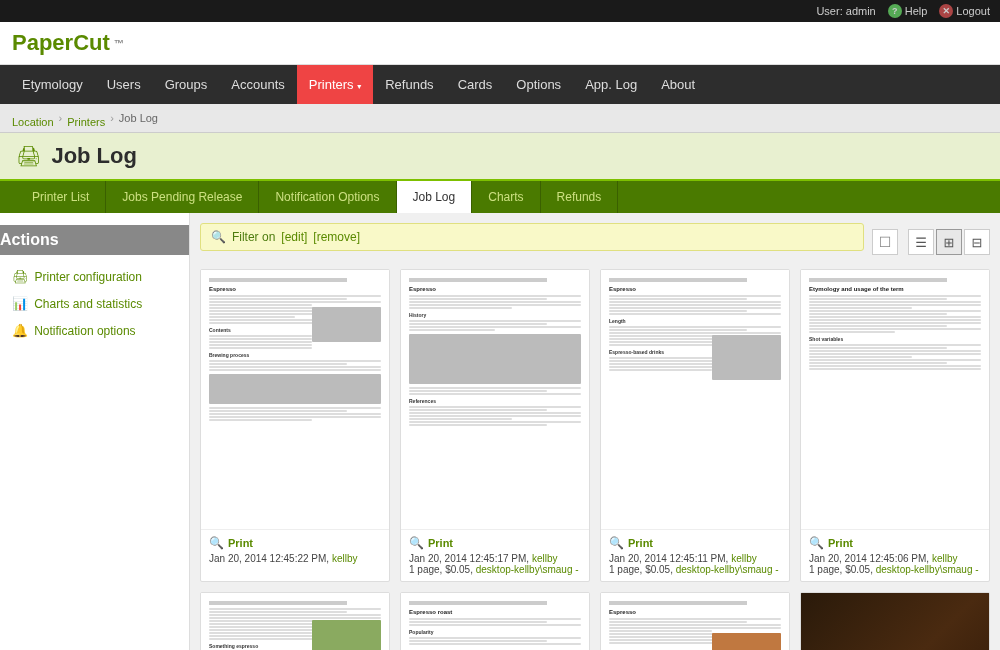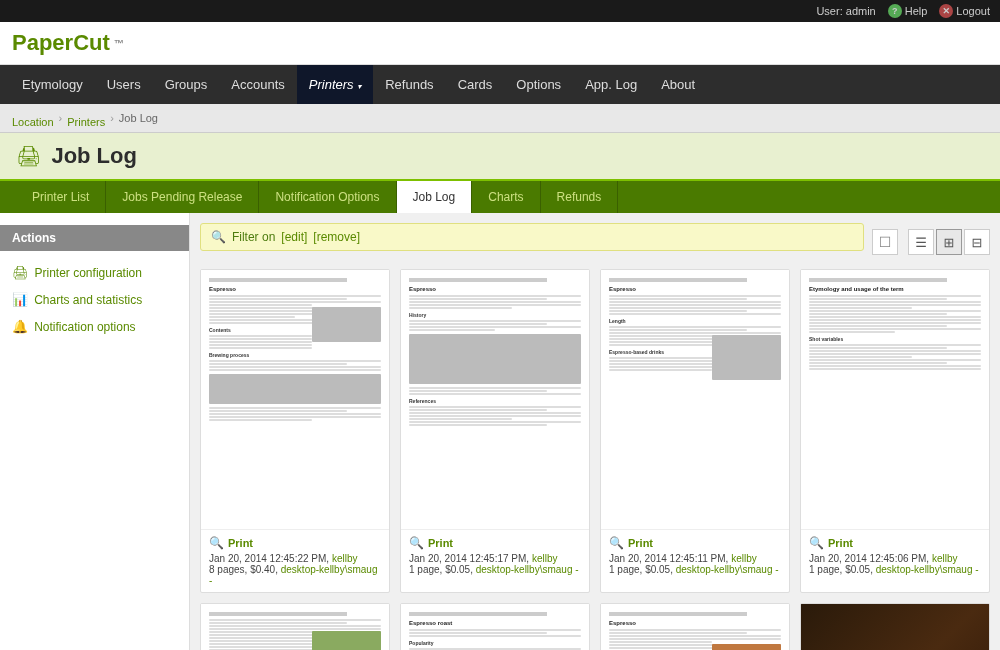--- a/index.html
+++ b/index.html
@@ -48,21 +48,21 @@
       align-items: center;
       padding: 0 10px;
     }
     #nav a {
       color: #ddd;
       text-decoration: none;
       padding: 12px 12px;
       font-size: 13px;
       display: inline-block;
     }
-    #nav a.current { background: #0f172a; color: white; font-style: italic; }
+    #nav a.current { background: #ef4444; color: white; }
 
     
     #breadcrumb {
       background: #e8e8e8;
       padding: 4px 12px;
       font-size: 11px;
       color: #666;
       display: flex; align-items: center; gap: 5px;
       border-bottom: 1px solid #ccc;
     }
@@ -107,22 +107,22 @@
     #sidebar {
       width: 190px;
       min-width: 190px;
       background: white;
       border-right: 1px solid #ddd;
       padding: 12px 0;
     }
     #sidebar .sidebar-title {
       background: #888;
       color: white;
-      padding: 6px 12px;
-      font-size: 12px;
+      padding: 6px 0;
+      font-size: 16px;
       font-weight: bold;
       margin-bottom: 8px;
     }
     #sidebar .sidebar-item {
       padding: 6px 12px;
       cursor: pointer;
       color: #5a8a00;
       font-size: 12px;
       display: flex; align-items: center; gap: 6px;
     }
@@ -404,21 +404,20 @@
             <div class="doc-line full"></div>
             <div class="doc-line short"></div>
           </div>
         </div>
         <div class="thumb-meta">
           <div class="print-label">
             <span class="print-icon">🔍</span>
             <span>Print</span>
           </div>
           <div class="meta-line">Jan 20, 2014 12:45:22 PM, <a class="meta-link">kellby</a></div>
-          <div class="meta-line">8 pages, $0.40, <a class="meta-link">desktop-kellby\smaug -</a></div>
         </div>
       </div>
 
       <div class="thumb-card">
         <div class="thumb-image">
           <div class="doc-thumb">
             <div class="doc-header-bar"></div>
             <div class="doc-title">Espresso</div>
             <div class="doc-line full"></div>
             <div class="doc-line medium"></div>

